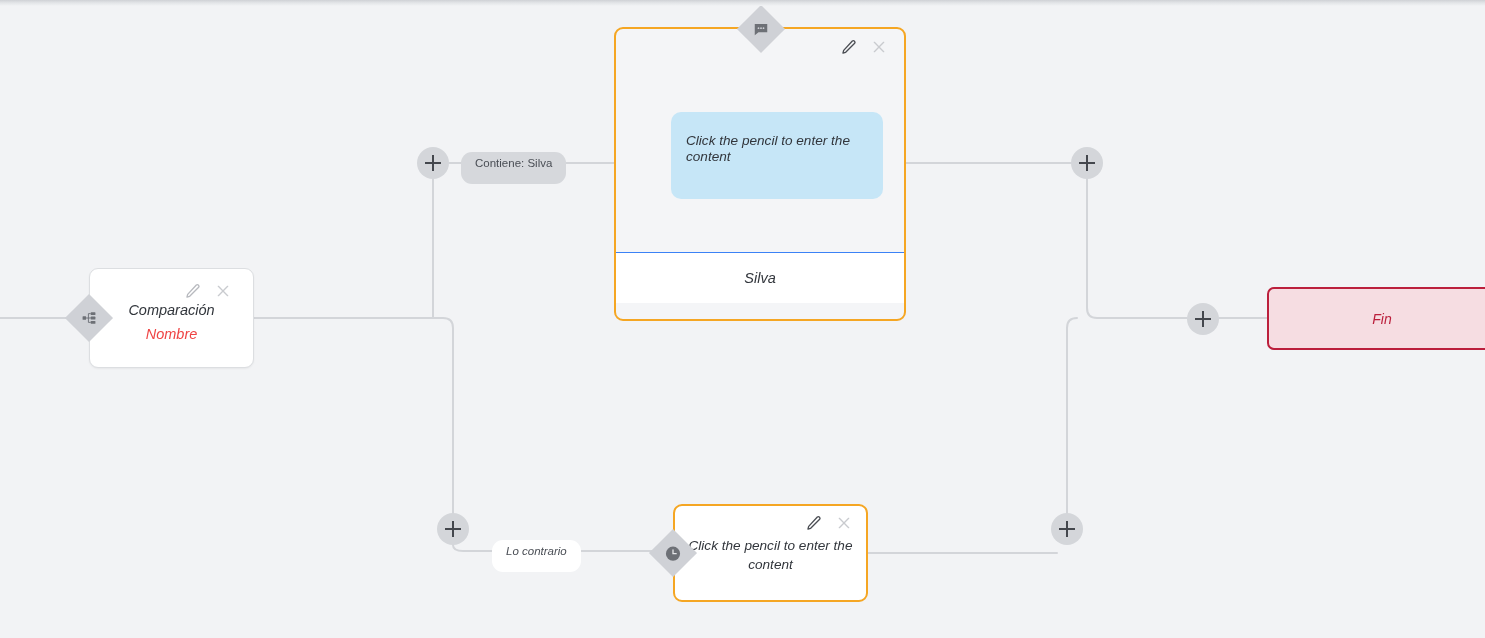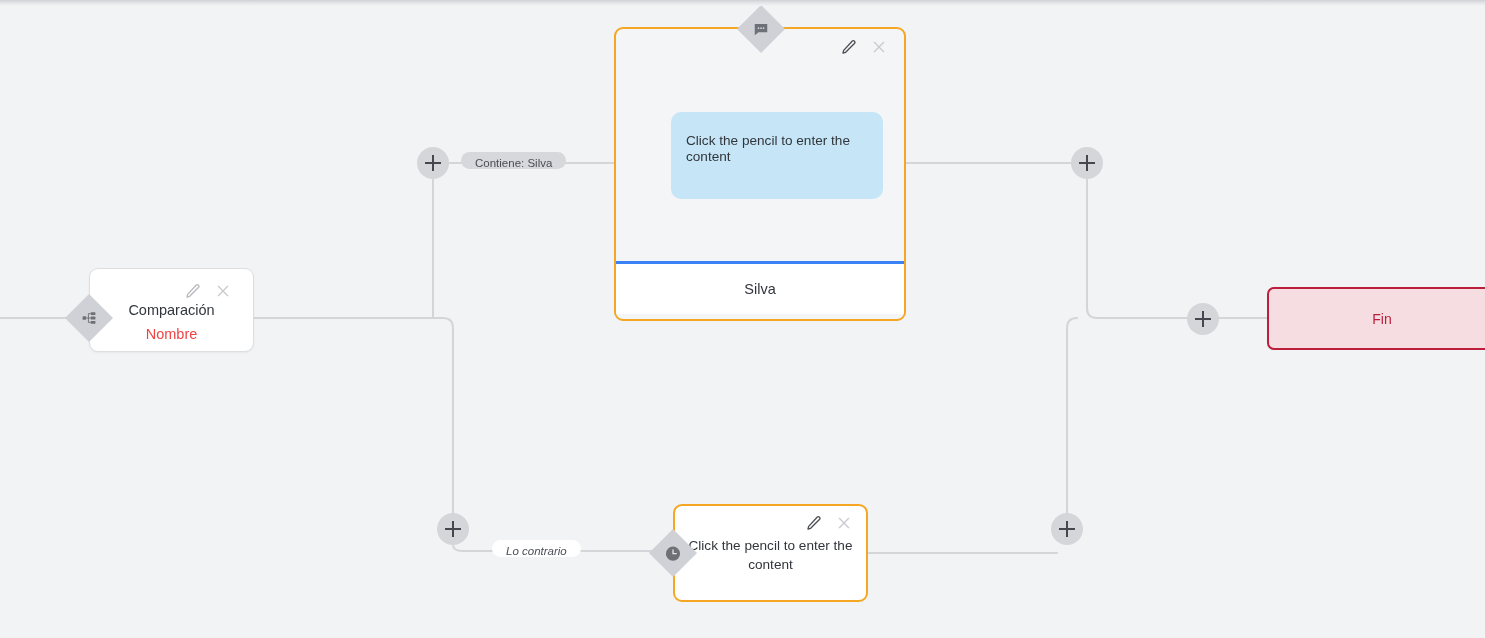--- a/index.html
+++ b/index.html
@@ -33,28 +33,29 @@
     width: 1485px;
     height: 638px;
     z-index: 1;
   }
 
   
   .node {
     position: absolute;
     box-sizing: border-box;
     z-index: 5;
+    font-style: italic;
   }
 
   
   .node-compare {
     left: 89px;
     top: 268px;
     width: 165px;
-    height: 84px;
+    height: 100px;
     background: #ffffff;
     border: 1px solid #dcdee1;
     border-radius: 9px;
     box-shadow: 0 1px 2px rgba(0,0,0,0.05);
   }
   .node-compare .title {
     position: absolute;
     left: 0; right: 0;
     top: 33px;
     text-align: center;
@@ -106,24 +107,24 @@
     border-radius: 10px;
     box-sizing: border-box;
     padding: 21px 15px;
     font-size: 13.6px;
     line-height: 16px;
     color: #32363c;
   }
   .node-msg-top .footer {
     position: absolute;
     left: 0; right: 0;
-    bottom: 5px;
+    bottom: 16px;
     height: 50px;
     background: #ffffff;
-    border-top: 3px solid #3b82f6;
+    border-top: 1px solid #3b82f6;
     display: flex;
     align-items: center;
     justify-content: center;
     font-size: 14.5px;
     color: #32363c;
   }
 
   
   .node-msg-bot {
     left: 673px;
@@ -200,21 +201,21 @@
     width: 16px; height: 2px;
   }
   .plus::after {
     left: 15px; top: 8px;
     width: 2px; height: 16px;
   }
 
   
   .edge-label {
     position: absolute;
-    height: 17px;
+    height: 32px;
     line-height: 22px;
     border-radius: 11px;
     padding: 0 14px;
     font-size: 11.5px;
     color: #4a4e55;
     text-align: center;
     white-space: nowrap;
     z-index: 11;
     box-sizing: border-box;
   }

